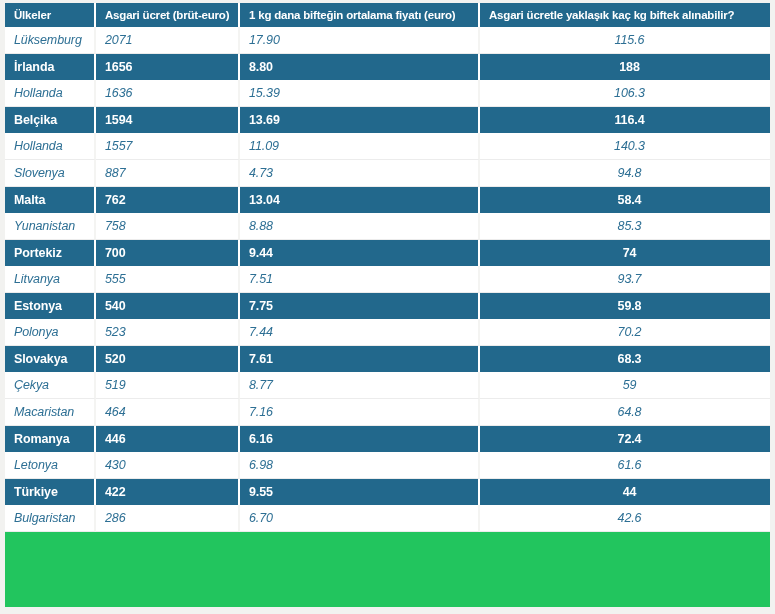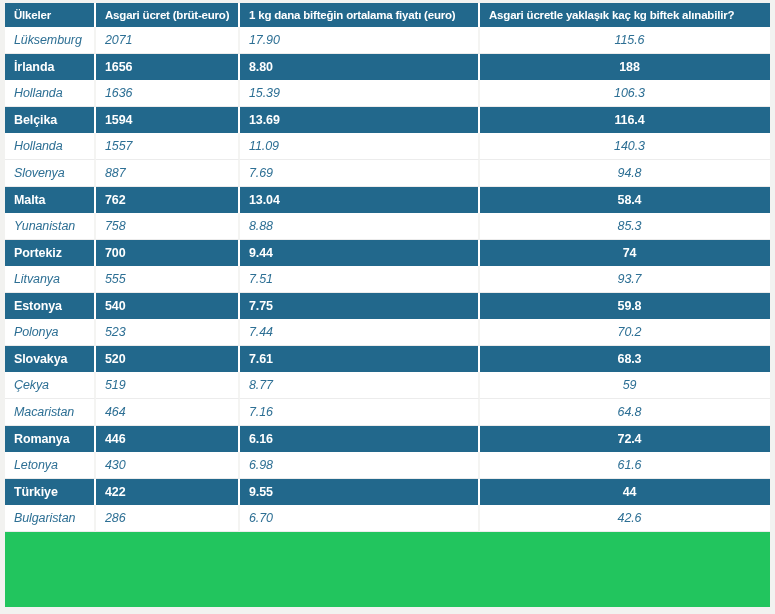--- a/index.html
+++ b/index.html
@@ -125,21 +125,21 @@
         </tr>
         <tr class="odd">
           <td>Hollanda</td>
           <td>1557</td>
           <td>11.09</td>
           <td>140.3</td>
         </tr>
         <tr class="odd">
           <td>Slovenya</td>
           <td>887</td>
-          <td>7.69</td>
+          <td>4.73</td>
           <td>94.8</td>
         </tr>
         <tr class="even">
           <td>Malta</td>
           <td>762</td>
           <td>13.04</td>
           <td>58.4</td>
         </tr>
         <tr class="odd">
           <td>Yunanistan</td>

